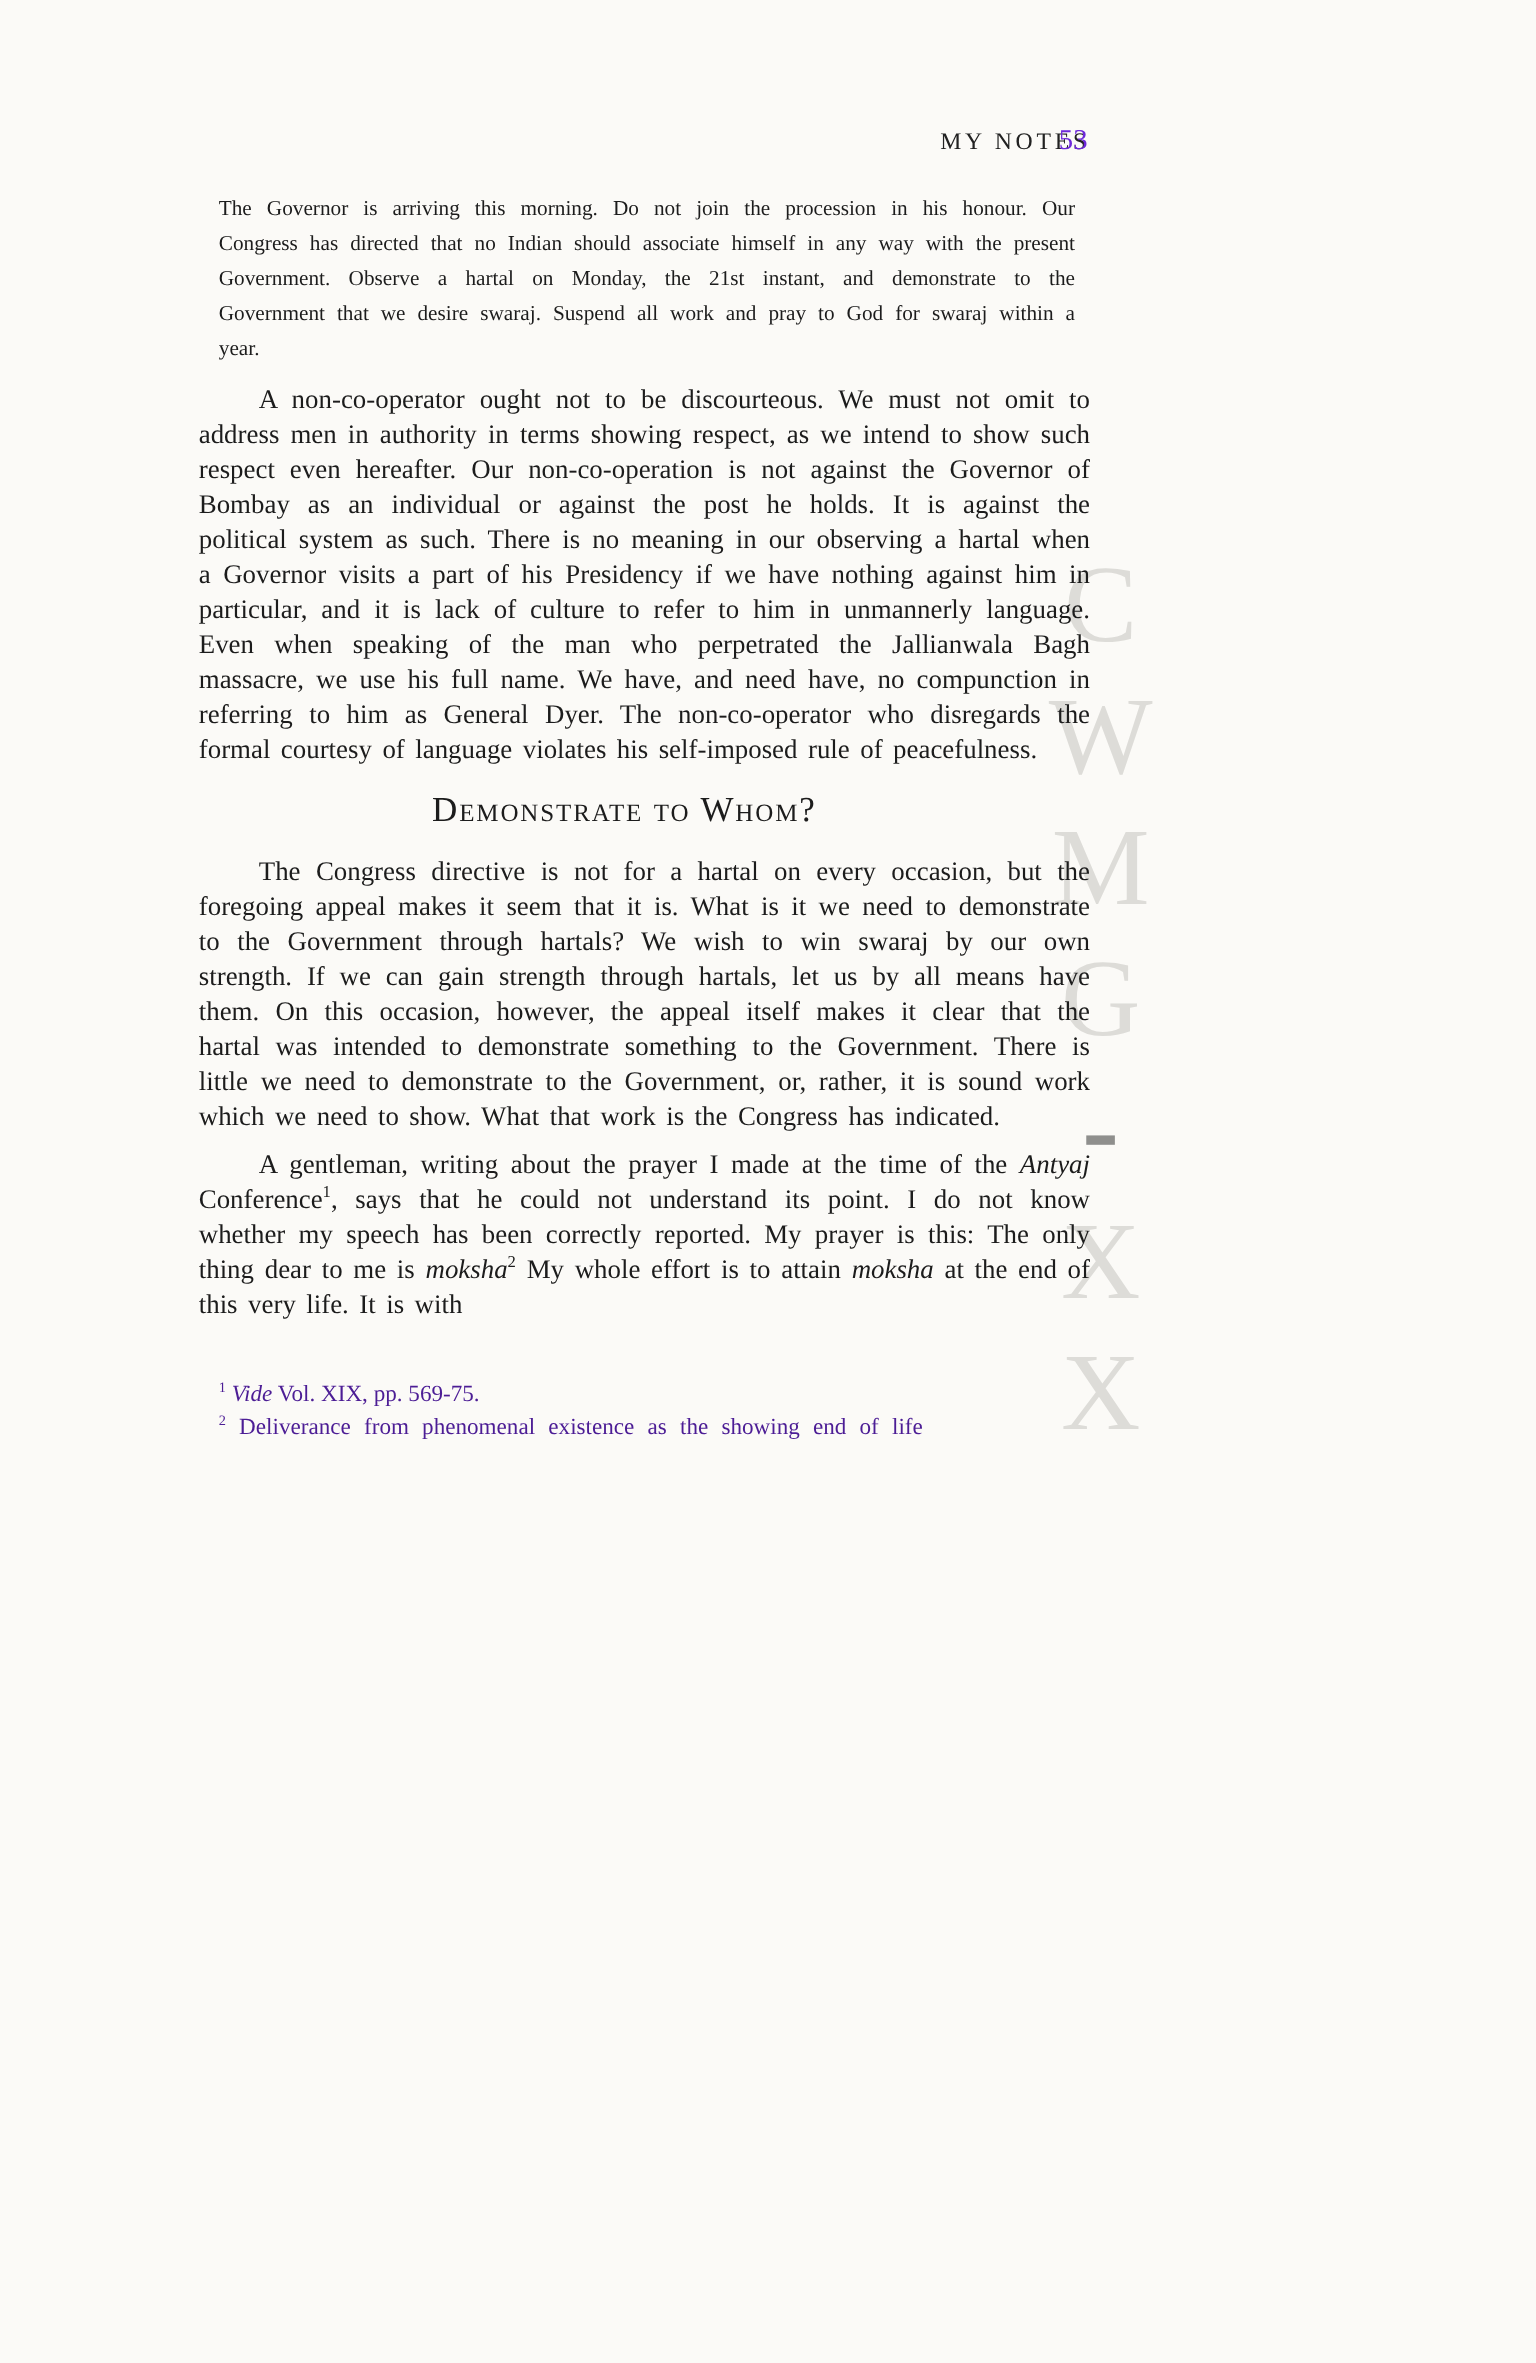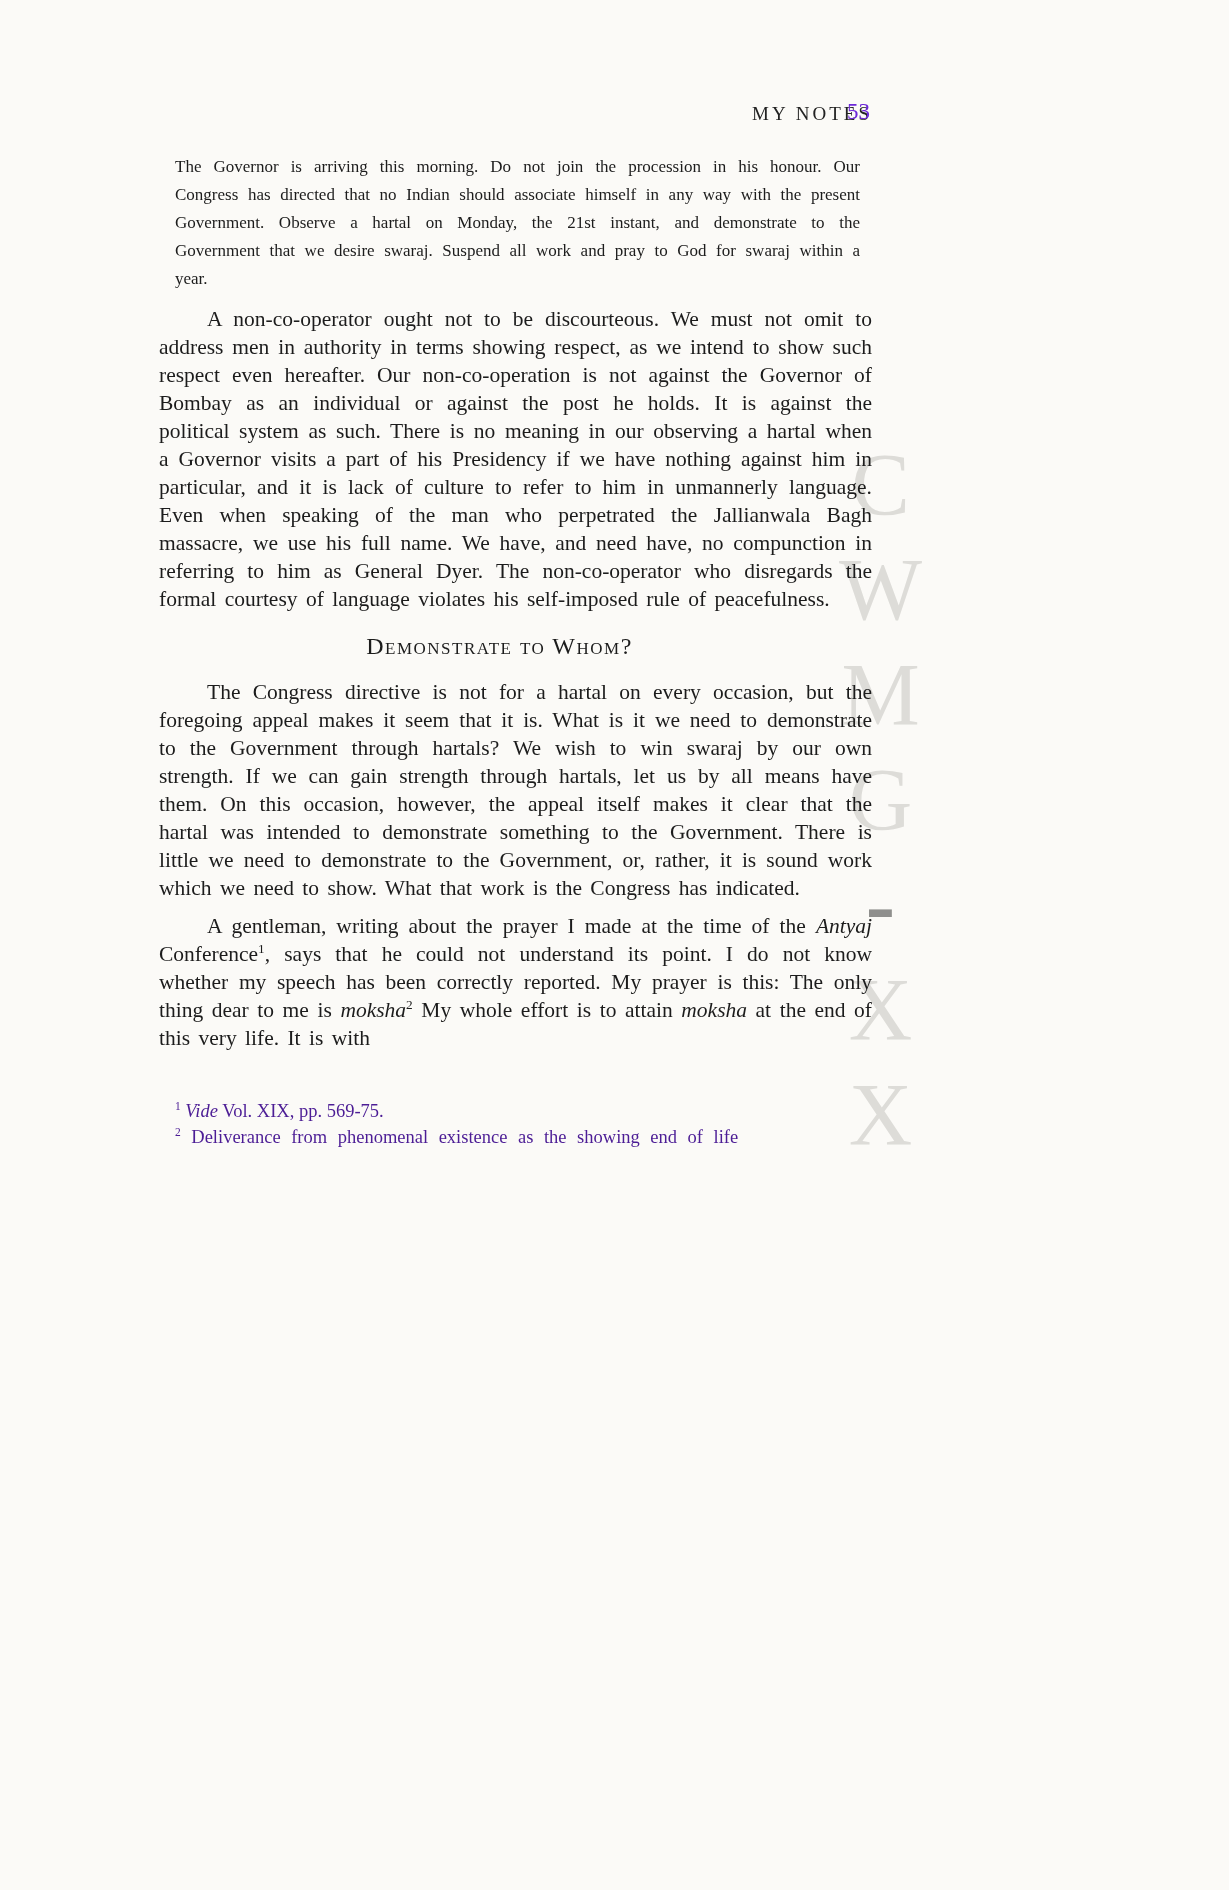--- a/index.html
+++ b/index.html
@@ -79,21 +79,21 @@
   }
   .indent {
     text-indent: 48px;
     margin-left: 32px;
   }
   .subhead {
     margin: 20px 0 18px 0;
     text-align: center;
     font-weight: normal;
     font-variant: small-caps;
-    font-size: 24px;
+    font-size: 28px;
     letter-spacing: 1.5px;
     color: #1c1c1c;
   }
   sup {
     font-size: 0.62em;
     line-height: 0;
     vertical-align: super;
   }
   .footnotes {
     margin-top: 46px;

